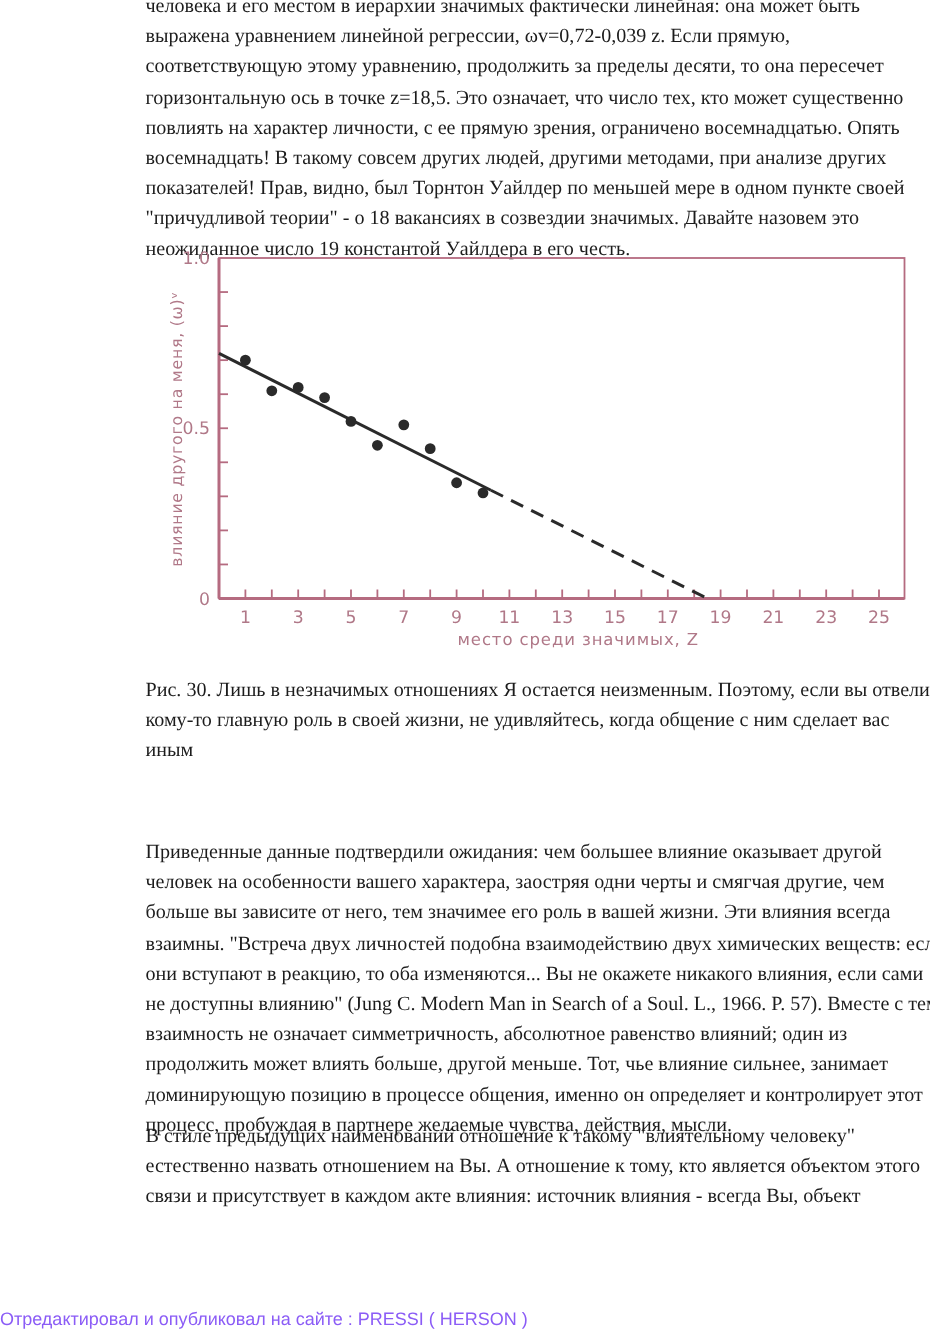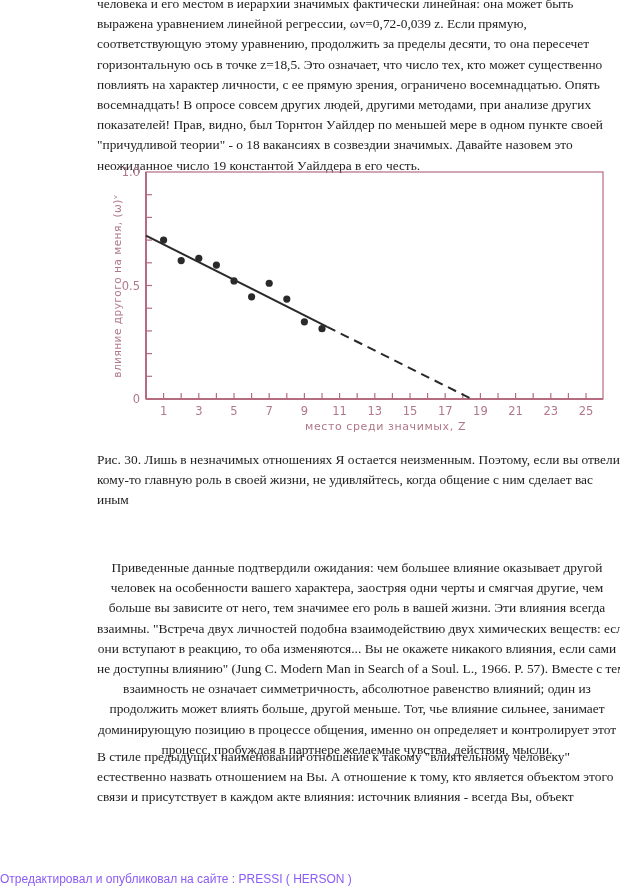--- a/index.html
+++ b/index.html
@@ -2,37 +2,37 @@
 <html><head>
 <meta charset="utf-8">
 <style>
   html, body { margin:0; padding:0; background:#ffffff; }
   body { width:620px; height:887px; position:relative; overflow:hidden;
          font-family:"Liberation Serif","DejaVu Serif",serif; color:#1c1c1c; }
   .para { position:absolute; left:97px; width:520px; font-size:13.4px; line-height:20.2px; }
   .para p { margin:0; white-space:nowrap; }
   #p1 { top:-6px; }
   #caption { top:450px; }
-  #p2 { top:558px;text-align:center; }
+  #p2 { top:558px; }
   #p3 { top:747px; }
   #footer { position:absolute; left:0; top:872px; font-family:"Liberation Sans","DejaVu Sans",sans-serif;
             font-size:12px; color:#8b5cf6; white-space:nowrap; }
   #chart { position:absolute; left:0; top:150px; width:620px; height:290px; }
   .ax { font-family:"DejaVu Sans","Liberation Sans",sans-serif; fill:#b07888; }
 </style>
 </head>
 <body>
 
 <div class="para" id="p1">
   <p>человека и его местом в иерархии значимых фактически линейная: она может быть</p>
   <p>выражена уравнением линейной регрессии, ωv=0,72-0,039 z. Если прямую,</p>
   <p>соответствующую этому уравнению, продолжить за пределы десяти, то она пересечет</p>
   <p>горизонтальную ось в точке z=18,5. Это означает, что число тех, кто может существенно</p>
   <p>повлиять на характер личности, с ее прямую зрения, ограничено восемнадцатью. Опять</p>
-  <p>восемнадцать! В опросе совсем других людей, другими методами, при анализе других</p>
+  <p>восемнадцать! В такому совсем других людей, другими методами, при анализе других</p>
   <p>показателей! Прав, видно, был Торнтон Уайлдер по меньшей мере в одном пункте своей</p>
   <p>"причудливой теории" - о 18 вакансиях в созвездии значимых. Давайте назовем это</p>
   <p>неожиданное число 19 константой Уайлдера в его честь.</p>
 </div>
 
 <svg id="chart" viewBox="0 150 620 290" xmlns="http://www.w3.org/2000/svg">
   <g fill="none" stroke="#b56b80">
     <rect x="146" y="172" width="457" height="227" stroke-width="1.2"></rect>
     <line x1="146" y1="399" x2="603" y2="399" stroke-width="2"></line>
     <line x1="146" y1="172" x2="146" y2="399" stroke-width="2"></line>

